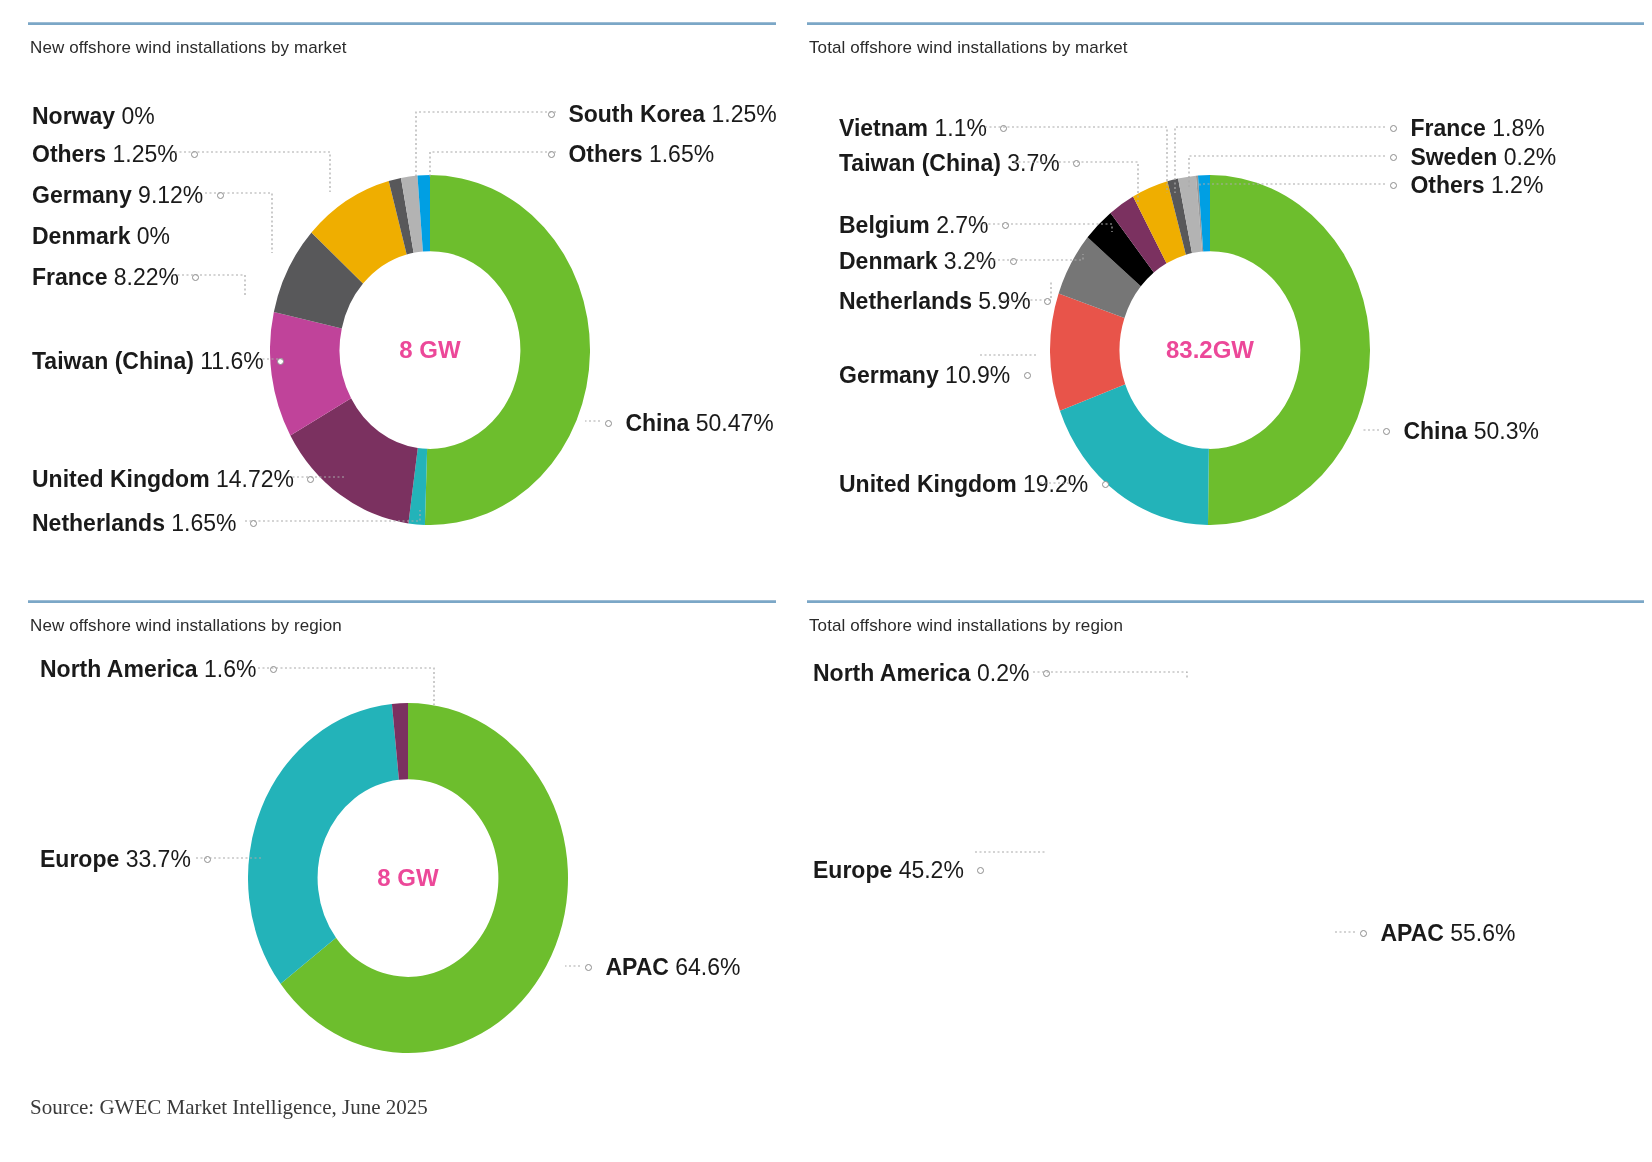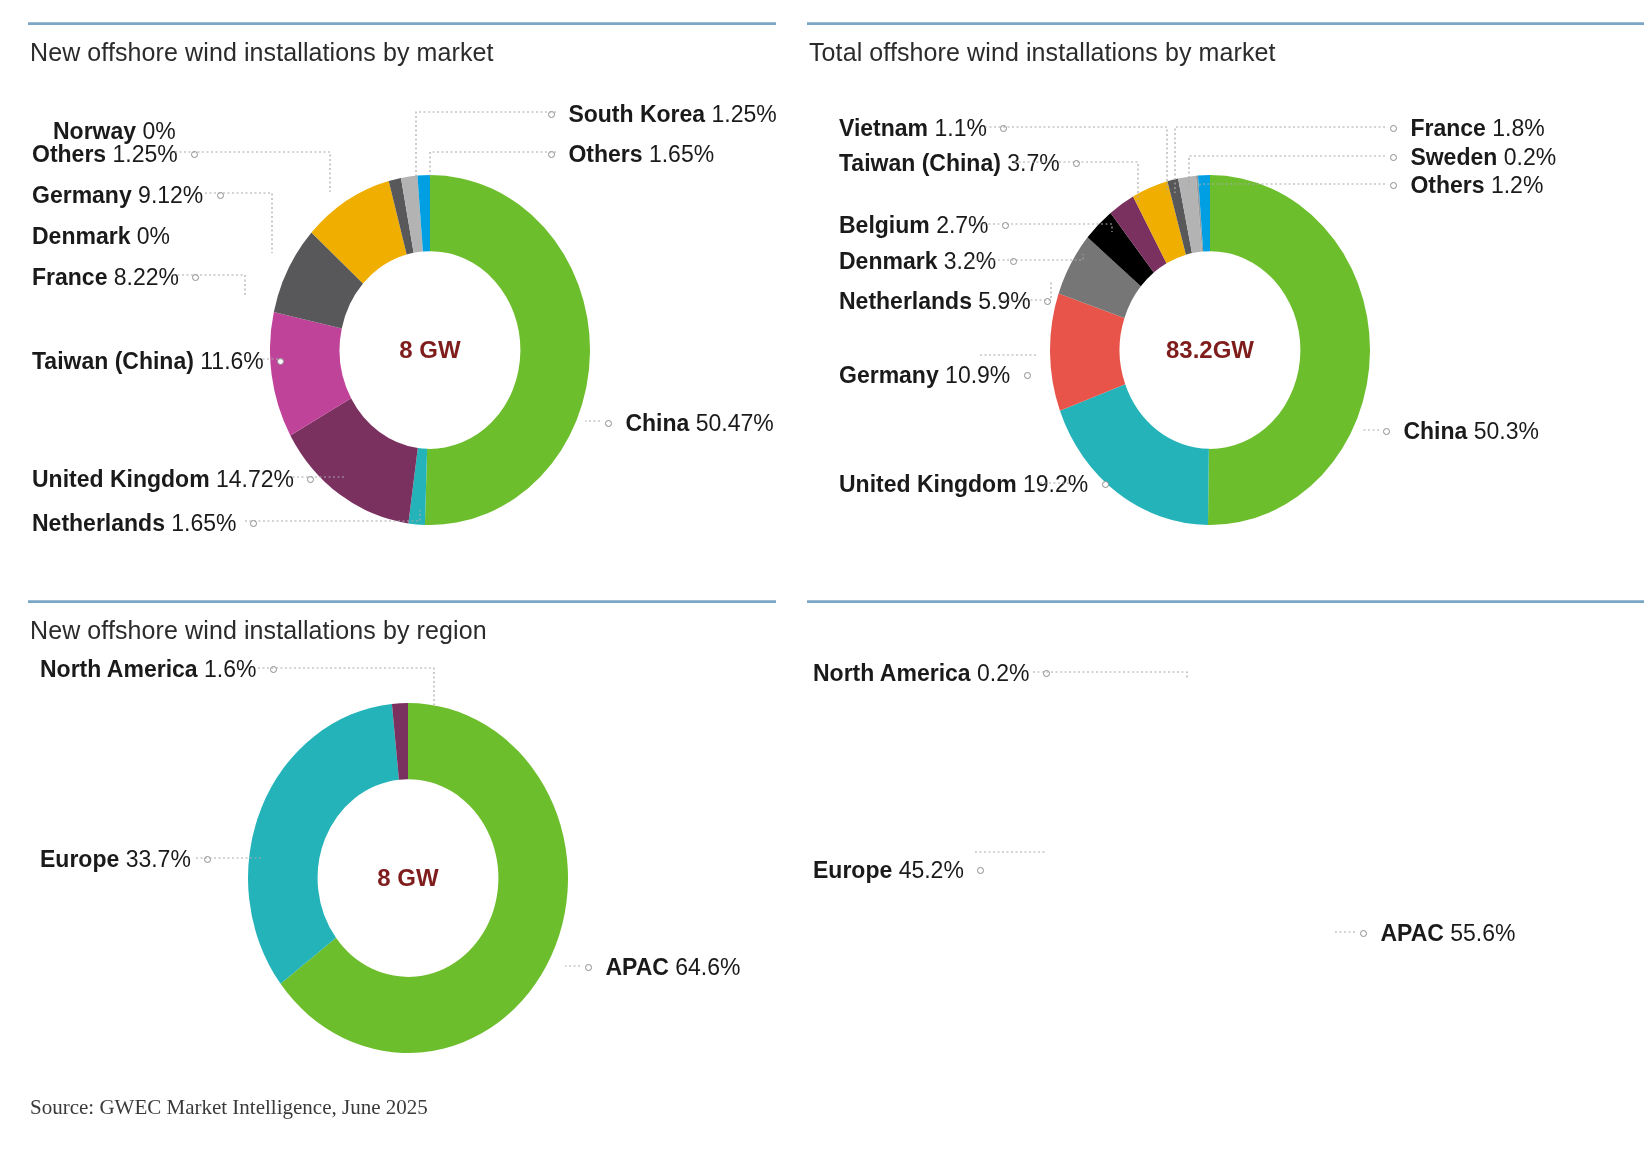--- a/index.html
+++ b/index.html
@@ -33,40 +33,40 @@
     background: #7ba7c7;
     border-top: 1px solid #9dbcd4;
   }
   #panel-tr .rule { left: 12px; right: 8px; }
   #panel-br .rule { left: 12px; right: 8px; }
 
   .panel-title {
     position: absolute;
     left: 30px;
     top: 38px;
-    font-size: 25px;
+    font-size: 17px;
     color: #2b2b2b;
     letter-spacing: .1px;
     white-space: nowrap;
   }
   #panel-tr .panel-title, #panel-br .panel-title { left: 14px; }
 
   
   .donut-wrap { position: absolute; }
   .donut { position: absolute; left: 0; top: 0; }
   .donut-center {
     position: absolute;
     left: 0; top: 0;
     width: 100%; height: 100%;
     display: flex;
     align-items: center;
     justify-content: center;
     font-size: 24px;
     font-weight: bold;
-    color: #7f1d1d;
+    color: #ec4899;
     pointer-events: none;
     text-align: right;
   }
 
   
   .lbl {
     position: absolute;
     font-size: 23px;
     color: #1a1a1a;
     white-space: nowrap;
@@ -119,21 +119,21 @@
           <path d="M20.342611883250385,260.3952899680641 A160,175 0 0 1 3.8422434776487364,136.87916300347865 L71.77086756487154,153.46172709696543 A90.39999999999999,98.87499999999999 0 0 0 81.09357571403648,223.24833883195623 Z" fill="#C0439A"></path>
           <path d="M3.8422434776487364,136.87916300347865 A160,175 0 0 1 41.4610161030416,57.46126017438408 L93.02547409821851,108.59061199852701 A90.39999999999999,98.87499999999999 0 0 0 71.77086756487154,153.46172709696543 Z" fill="#58585A"></path>
           <path d="M41.4610161030416,57.46126017438408 A160,175 0 0 1 118.72258177356329,5.923885535225111 L136.67825870206326,79.47199532740221 A90.39999999999999,98.87499999999999 0 0 0 93.02547409821851,108.59061199852701 Z" fill="#EFAE00"></path>
           <path d="M118.72258177356329,5.923885535225111 A160,175 0 0 1 130.9869940579165,2.901138057694908 L143.60765164272283,77.76414300259763 A90.39999999999999,98.87499999999999 0 0 0 136.67825870206326,79.47199532740221 Z" fill="#58585A"></path>
           <path d="M130.9869940579165,2.901138057694908 A160,175 0 0 1 147.43776921682633,0.5402222544702795 L152.90233960750686,76.43022557377573 A90.39999999999999,98.87499999999999 0 0 0 143.60765164272283,77.76414300259763 Z" fill="#B3B3B3"></path>
           <path d="M147.43776921682633,0.5402222544702795 A160,175 0 0 1 159.99999999999997,0 L159.99999999999997,76.12500000000001 A90.39999999999999,98.87499999999999 0 0 0 152.90233960750686,76.43022557377573 Z" fill="#009FE3"></path>
         </svg>
       <div class="donut-center">8 GW</div>
     </div>
 
-    <div class="lbl has-dot-right" style="left:32px; top:120px;margin-left:21px;">
+    <div class="lbl has-dot-right" style="left:32px; top:105px;">
       <span class="name">Norway</span>
       <span class="val">0%</span>
     </div>
     <div class="lbl has-dot-right" style="left:32px; top:143px;">
       <span class="name">Others</span>
       <span class="val">1.25%</span>
       <span class="dot"></span>
     </div>
     <div class="lbl has-dot-right" style="left:32px; top:184px;">
       <span class="name">Germany</span>
@@ -330,20 +330,21 @@
           <path d="M258,90 L434,90 L434,127"></path>
           <path d="M196,280 L262,280"></path>
           <path d="M580,388 L565,388"></path>
         </g>
       </svg>
     </div>
   </div>
 
   <div class="panel" id="panel-br">
     <div class="rule"></div>
+    <div class="panel-title">Total offshore wind installations by region</div>
 
 
     <div class="lbl has-dot-right" style="left:18px; top:84px;">
       <span class="name">North America</span>
       <span class="val">0.2%</span>
       <span class="dot"></span>
     </div>
     <div class="lbl has-dot-right" style="left:18px; top:281px;">
       <span class="name">Europe</span>
       <span class="val">45.2%</span>

